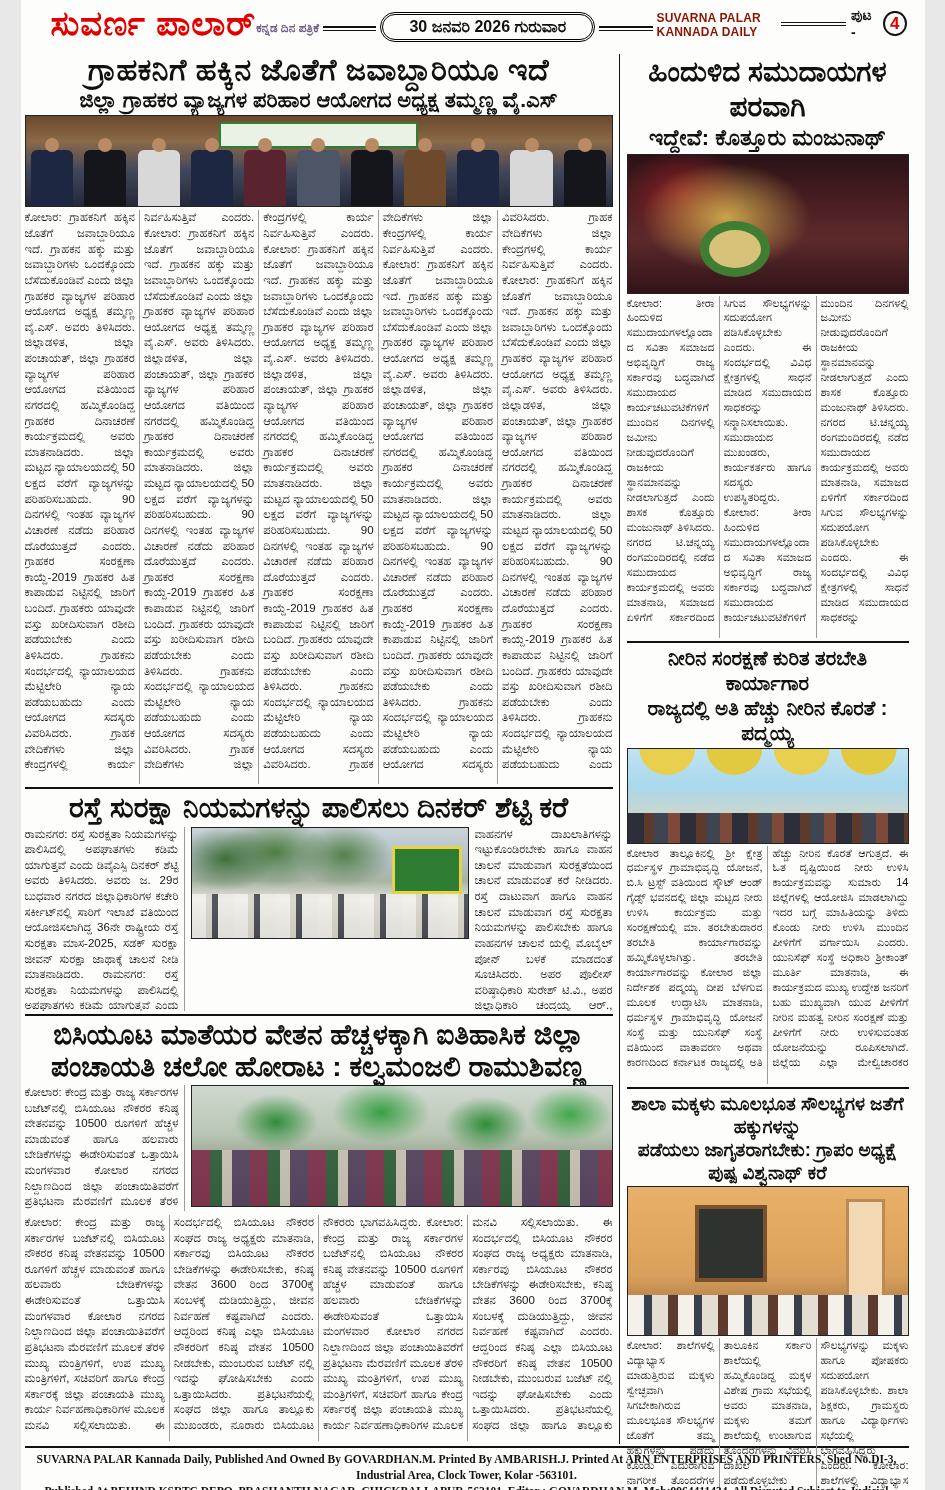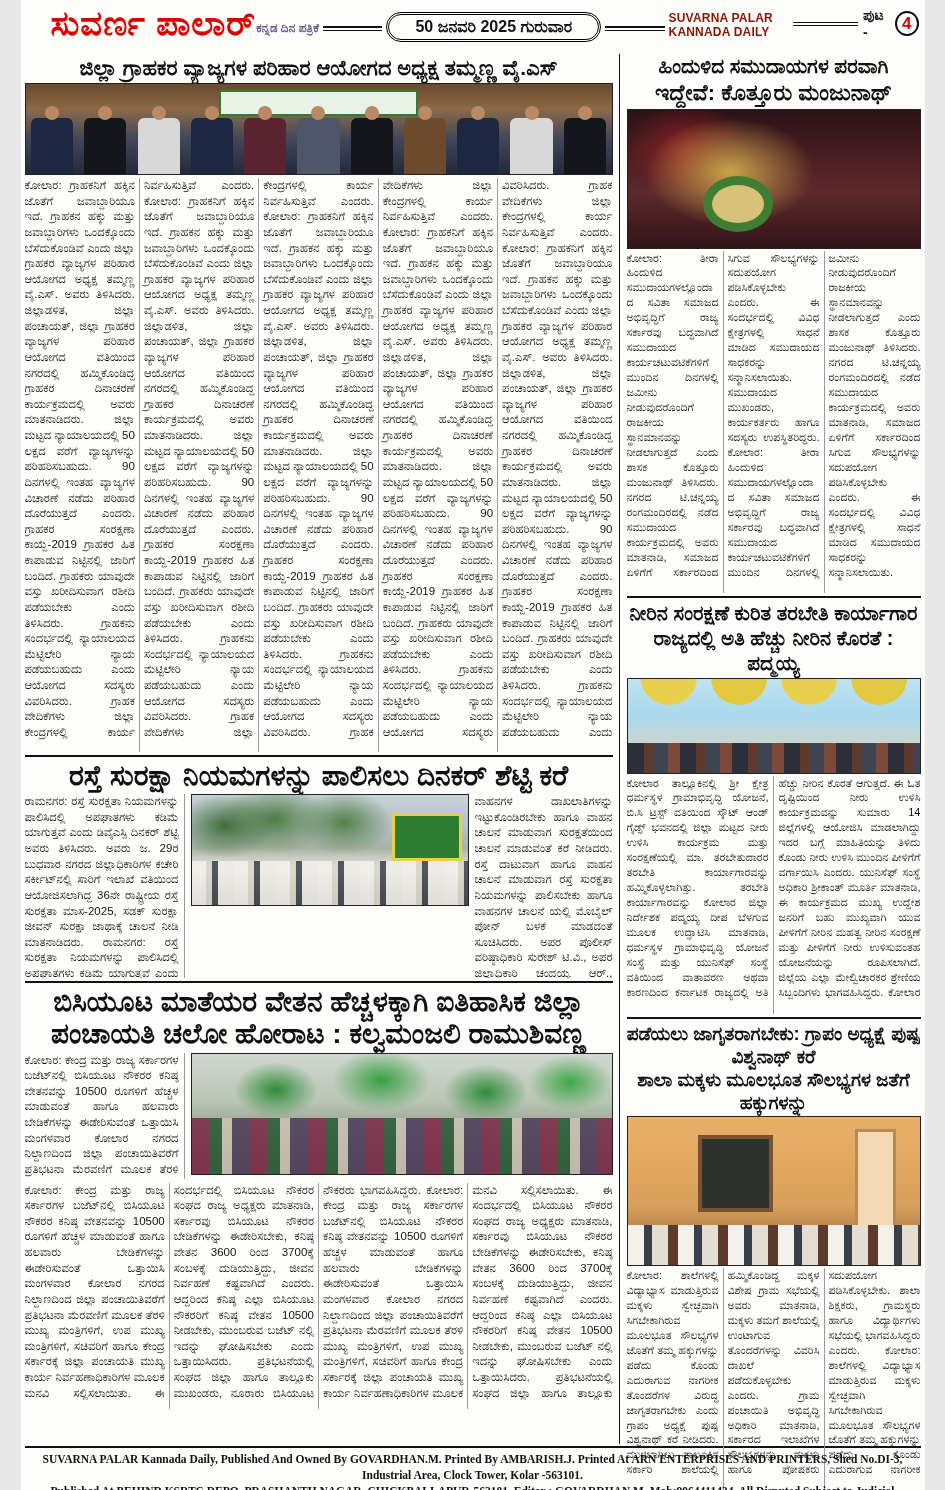--- a/index.html
+++ b/index.html
@@ -1,18 +1,18 @@
 <!DOCTYPE html>
 <html><head>
 <meta charset="utf-8">
 <style>
   * { margin:0; padding:0; box-sizing:border-box; }
   html,body { background:#e8e8e8; }
   body { font-family:"Liberation Sans","DejaVu Sans",sans-serif; }
-  .page { position:relative; width:904px; height:1490px; margin:0 auto; background:#fdfdfb; color:#111; overflow:hidden; padding:4px 4px 0 4px; }
+  .page { position:relative; width:904px; height:1490px; margin:0 auto; background:#fdfdfb; color:#111; overflow:hidden; padding:4px 16px 0 4px; }
 
   
   .header { display:flex; align-items:flex-start; height:50px; padding:2px 2px 0 6px; }
   .masthead { display:flex; align-items:center; white-space:nowrap; }
   .masthead-title { font-size:34px; font-weight:bold; color:#e00000; letter-spacing:1px; line-height:1; padding-left:20px; }
   .masthead-tag { font-size:12px; font-weight:bold; color:#6c5f86; margin-top:10px; }
   .dbl-line { height:5px; border-top:2px solid #111; border-bottom:1px solid #111; flex:1; margin:20px 4px 0 4px; min-width:18px; }
   .date-pill { border:3px double #000; border-radius:20px; padding:3px 26px; font-size:16px; font-weight:bold; margin-top:6px; white-space:nowrap; }
   .header-right { display:flex; flex-direction:row; align-items:flex-end; width:250px; }
   .eng-title { font-size:12px; font-weight:bold; color:#8b1500; letter-spacing:.2px; margin-top:4px; align-self:center; }
@@ -114,37 +114,38 @@
 <body>
 
 <div class="page">
 
   <div class="header">
     <div class="masthead">
       <span class="masthead-title">ಸುವರ್ಣ ಪಾಲಾರ್</span>
       <span class="masthead-tag">ಕನ್ನಡ ದಿನ ಪತ್ರಿಕೆ</span>
     </div>
     <div class="dbl-line"></div>
-    <div class="date-pill">50 ಜನವರಿ 2025 ಗುರುವಾರ</div>
+    <div class="date-pill">30 ಜನವರಿ 2026 ಗುರುವಾರ</div>
     <div class="dbl-line"></div>
     <div class="header-right">
       <span class="eng-title">SUVARNA PALAR KANNADA DAILY</span>
       <div class="page-num-row">
         <span class="mini-line"></span>
         <span class="puta">ಪುಟ -</span>
         <span class="num-badge">4</span>
       </div>
     </div>
   </div>
 
   <div class="content">
 
     <div class="col-left">
 
       <div>
+        <div class="hl-xl">ಗ್ರಾಹಕನಿಗೆ ಹಕ್ಕಿನ ಜೊತೆಗೆ ಜವಾಬ್ದಾರಿಯೂ ಇದೆ</div>
         <div class="hl-lg">ಜಿಲ್ಲಾ ಗ್ರಾಹಕರ ವ್ಯಾಜ್ಯಗಳ ಪರಿಹಾರ ಆಯೋಗದ ಅಧ್ಯಕ್ಷ ತಮ್ಮಣ್ಣ ವೈ.ಎಸ್</div>
         <div class="photo ph-a">
           <div class="banner"></div>
           <div class="people-row">
             <div class="pn c1"></div>
               <div class="pn c2"></div>
               <div class="pn c3"></div>
               <div class="pn c1"></div>
             <div class="pn c4"></div>
               <div class="pn c5"></div>
@@ -187,21 +188,21 @@
         </div>
         <div class="bodytext cols4 mm-cols">ಕೋಲಾರ: ಕೇಂದ್ರ ಮತ್ತು ರಾಜ್ಯ ಸರ್ಕಾರಗಳ ಬಜೆಟ್‌ನಲ್ಲಿ ಬಿಸಿಯೂಟ ನೌಕರರ ಕನಿಷ್ಠ ವೇತನವನ್ನು 10500 ರೂಗಳಿಗೆ ಹೆಚ್ಚಳ ಮಾಡುವಂತೆ ಹಾಗೂ ಹಲವಾರು ಬೇಡಿಕೆಗಳನ್ನು ಈಡೇರಿಸುವಂತೆ ಒತ್ತಾಯಿಸಿ ಮಂಗಳವಾರ ಕೋಲಾರ ನಗರದ ನಿಲ್ದಾಣದಿಂದ ಜಿಲ್ಲಾ ಪಂಚಾಯಿತಿವರೆಗೆ ಪ್ರತಿಭಟನಾ ಮೆರವಣಿಗೆ ಮೂಲಕ ತೆರಳಿ ಮುಖ್ಯ ಮಂತ್ರಿಗಳಿಗೆ, ಉಪ ಮುಖ್ಯ ಮಂತ್ರಿಗಳಿಗೆ, ಸಚಿವರಿಗೆ ಹಾಗೂ ಕೇಂದ್ರ ಸರ್ಕಾರಕ್ಕೆ ಜಿಲ್ಲಾ ಪಂಚಾಯತಿ ಮುಖ್ಯ ಕಾರ್ಯ ನಿರ್ವಹಣಾಧಿಕಾರಿಗಳ ಮೂಲಕ ಮನವಿ ಸಲ್ಲಿಸಲಾಯಿತು.   ಈ ಸಂದರ್ಭದಲ್ಲಿ ಬಿಸಿಯೂಟ ನೌಕರರ ಸಂಘದ ರಾಜ್ಯ ಅಧ್ಯಕ್ಷರು ಮಾತನಾಡಿ, ಸರ್ಕಾರವು ಬಿಸಿಯೂಟ ನೌಕರರ ಬೇಡಿಕೆಗಳನ್ನು ಈಡೇರಿಸಬೇಕು, ಕನಿಷ್ಠ ವೇತನ 3600 ರಿಂದ 3700ಕ್ಕೆ ಸಂಬಳಕ್ಕೆ ದುಡಿಯುತ್ತಿದ್ದು, ಜೀವನ ನಿರ್ವಹಣೆ ಕಷ್ಟವಾಗಿದೆ ಎಂದರು.   ಆದ್ದರಿಂದ ಕನಿಷ್ಠ ಎಲ್ಲಾ ಬಿಸಿಯೂಟ ನೌಕರರಿಗೆ ಕನಿಷ್ಠ ವೇತನ 10500 ನೀಡಬೇಕು, ಮುಂಬರುವ ಬಜೆಟ್ ನಲ್ಲಿ ಇದನ್ನು ಘೋಷಿಸಬೇಕು ಎಂದು ಒತ್ತಾಯಿಸಿದರು. ಪ್ರತಿಭಟನೆಯಲ್ಲಿ ಸಂಘದ ಜಿಲ್ಲಾ ಹಾಗೂ ತಾಲ್ಲೂಕು ಮುಖಂಡರು, ನೂರಾರು ಬಿಸಿಯೂಟ ನೌಕರರು ಭಾಗವಹಿಸಿದ್ದರು.   ಕೋಲಾರ: ಕೇಂದ್ರ ಮತ್ತು ರಾಜ್ಯ ಸರ್ಕಾರಗಳ ಬಜೆಟ್‌ನಲ್ಲಿ ಬಿಸಿಯೂಟ ನೌಕರರ ಕನಿಷ್ಠ ವೇತನವನ್ನು 10500 ರೂಗಳಿಗೆ ಹೆಚ್ಚಳ ಮಾಡುವಂತೆ ಹಾಗೂ ಹಲವಾರು ಬೇಡಿಕೆಗಳನ್ನು ಈಡೇರಿಸುವಂತೆ ಒತ್ತಾಯಿಸಿ ಮಂಗಳವಾರ ಕೋಲಾರ ನಗರದ ನಿಲ್ದಾಣದಿಂದ ಜಿಲ್ಲಾ ಪಂಚಾಯಿತಿವರೆಗೆ ಪ್ರತಿಭಟನಾ ಮೆರವಣಿಗೆ ಮೂಲಕ ತೆರಳಿ ಮುಖ್ಯ ಮಂತ್ರಿಗಳಿಗೆ, ಉಪ ಮುಖ್ಯ ಮಂತ್ರಿಗಳಿಗೆ, ಸಚಿವರಿಗೆ ಹಾಗೂ ಕೇಂದ್ರ ಸರ್ಕಾರಕ್ಕೆ ಜಿಲ್ಲಾ ಪಂಚಾಯತಿ ಮುಖ್ಯ ಕಾರ್ಯ ನಿರ್ವಹಣಾಧಿಕಾರಿಗಳ ಮೂಲಕ ಮನವಿ ಸಲ್ಲಿಸಲಾಯಿತು.   ಈ ಸಂದರ್ಭದಲ್ಲಿ ಬಿಸಿಯೂಟ ನೌಕರರ ಸಂಘದ ರಾಜ್ಯ ಅಧ್ಯಕ್ಷರು ಮಾತನಾಡಿ, ಸರ್ಕಾರವು ಬಿಸಿಯೂಟ ನೌಕರರ ಬೇಡಿಕೆಗಳನ್ನು ಈಡೇರಿಸಬೇಕು, ಕನಿಷ್ಠ ವೇತನ 3600 ರಿಂದ 3700ಕ್ಕೆ ಸಂಬಳಕ್ಕೆ ದುಡಿಯುತ್ತಿದ್ದು, ಜೀವನ ನಿರ್ವಹಣೆ ಕಷ್ಟವಾಗಿದೆ ಎಂದರು.   ಆದ್ದರಿಂದ ಕನಿಷ್ಠ ಎಲ್ಲಾ ಬಿಸಿಯೂಟ ನೌಕರರಿಗೆ ಕನಿಷ್ಠ ವೇತನ 10500 ನೀಡಬೇಕು, ಮುಂಬರುವ ಬಜೆಟ್ ನಲ್ಲಿ ಇದನ್ನು ಘೋಷಿಸಬೇಕು ಎಂದು ಒತ್ತಾಯಿಸಿದರು. ಪ್ರತಿಭಟನೆಯಲ್ಲಿ ಸಂಘದ ಜಿಲ್ಲಾ ಹಾಗೂ ತಾಲ್ಲೂಕು ಮುಖಂಡರು, ನೂರಾರು ಬಿಸಿಯೂಟ ನೌಕರರು ಭಾಗವಹಿಸಿದ್ದರು.   ಕೋಲಾರ: ಕೇಂದ್ರ ಮತ್ತು ರಾಜ್ಯ ಸರ್ಕಾರಗಳ ಬಜೆಟ್‌ನಲ್ಲಿ ಬಿಸಿಯೂಟ ನೌಕರರ ಕನಿಷ್ಠ ವೇತನವನ್ನು 10500 ರೂಗಳಿಗೆ ಹೆಚ್ಚಳ ಮಾಡುವಂತೆ ಹಾಗೂ ಹಲವಾರು ಬೇಡಿಕೆಗಳನ್ನು ಈಡೇರಿಸುವಂತೆ ಒತ್ತಾಯಿಸಿ ಮಂಗಳವಾರ ಕೋಲಾರ ನಗರದ ನಿಲ್ದಾಣದಿಂದ ಜಿಲ್ಲಾ ಪಂಚಾಯಿತಿವರೆಗೆ ಪ್ರತಿಭಟನಾ ಮೆರವಣಿಗೆ ಮೂಲಕ ತೆರಳಿ ಮುಖ್ಯ ಮಂತ್ರಿಗಳಿಗೆ, ಉಪ ಮುಖ್ಯ ಮಂತ್ರಿಗಳಿಗೆ, ಸಚಿವರಿಗೆ ಹಾಗೂ ಕೇಂದ್ರ ಸರ್ಕಾರಕ್ಕೆ ಜಿಲ್ಲಾ ಪಂಚಾಯತಿ ಮುಖ್ಯ ಕಾರ್ಯ ನಿರ್ವಹಣಾಧಿಕಾರಿಗಳ ಮೂಲಕ ಮನವಿ ಸಲ್ಲಿಸಲಾಯಿತು.   ಈ ಸಂದರ್ಭದಲ್ಲಿ ಬಿಸಿಯೂಟ ನೌಕರರ ಸಂಘದ ರಾಜ್ಯ ಅಧ್ಯಕ್ಷರು ಮಾತನಾಡಿ, ಸರ್ಕಾರವು ಬಿಸಿಯೂಟ ನೌಕರರ ಬೇಡಿಕೆಗಳನ್ನು ಈಡೇರಿಸಬೇಕು, ಕನಿಷ್ಠ ವೇತನ 3600 ರಿಂದ 3700ಕ್ಕೆ ಸಂಬಳಕ್ಕೆ ದುಡಿಯುತ್ತಿದ್ದು, ಜೀವನ ನಿರ್ವಹಣೆ ಕಷ್ಟವಾಗಿದೆ ಎಂದರು.   ಆದ್ದರಿಂದ ಕನಿಷ್ಠ ಎಲ್ಲಾ ಬಿಸಿಯೂಟ ನೌಕರರಿಗೆ ಕನಿಷ್ಠ ವೇತನ 10500 ನೀಡಬೇಕು, ಮುಂಬರುವ ಬಜೆಟ್ ನಲ್ಲಿ ಇದನ್ನು ಘೋಷಿಸಬೇಕು ಎಂದು ಒತ್ತಾಯಿಸಿದರು. ಪ್ರತಿಭಟನೆಯಲ್ಲಿ ಸಂಘದ ಜಿಲ್ಲಾ ಹಾಗೂ ತಾಲ್ಲೂಕು ಮುಖಂಡರು, ನೂರಾರು ಬಿಸಿಯೂಟ ನೌಕರರು ಭಾಗವಹಿಸಿದ್ದರು.</div>
       </div>
     </div>
 
     <div class="v-rule"></div>
 
     <div class="col-right">
 
       <div>
-        <div class="hl-sm" style="font-size:20px">ಹಿಂದುಳಿದ ಸಮುದಾಯಗಳ ಪರವಾಗಿ</div>
+        <div class="hl-sm" style="font-size:28px">ಹಿಂದುಳಿದ ಸಮುದಾಯಗಳ ಪರವಾಗಿ</div>
         <div class="hl-sm" style="font-size:22px">ಇದ್ದೇವೆ: ಕೊತ್ತೂರು ಮಂಜುನಾಥ್</div>
         <div class="photo ph-d">
           <div class="garland"></div>
         </div>
         <div class="bodytext cols3" style="height:342px; font-size:11px;">ಕೋಲಾರ: ತೀರಾ ಹಿಂದುಳಿದ ಸಮುದಾಯಗಳಲ್ಲೊಂದಾದ ಸವಿತಾ ಸಮಾಜದ ಅಭಿವೃದ್ಧಿಗೆ ರಾಜ್ಯ ಸರ್ಕಾರವು ಬದ್ಧವಾಗಿದೆ ಸಮುದಾಯದ ಕಾರ್ಯಚಟುವಟಿಕೆಗಳಿಗೆ ಮುಂದಿನ ದಿನಗಳಲ್ಲಿ ಜಮೀನು ನೀಡುವುದರೊಂದಿಗೆ ರಾಜಕೀಯ ಸ್ಥಾನಮಾನವನ್ನು ನೀಡಲಾಗುತ್ತದೆ ಎಂದು ಶಾಸಕ ಕೊತ್ತೂರು ಮಂಜುನಾಥ್ ತಿಳಿಸಿದರು.   ನಗರದ ಟಿ.ಚನ್ನಯ್ಯ ರಂಗಮಂದಿರದಲ್ಲಿ ನಡೆದ ಸಮುದಾಯದ ಕಾರ್ಯಕ್ರಮದಲ್ಲಿ ಅವರು ಮಾತನಾಡಿ, ಸಮಾಜದ ಏಳಿಗೆಗೆ ಸರ್ಕಾರದಿಂದ ಸಿಗುವ ಸೌಲಭ್ಯಗಳನ್ನು ಸದುಪಯೋಗ ಪಡಿಸಿಕೊಳ್ಳಬೇಕು ಎಂದರು.   ಈ ಸಂದರ್ಭದಲ್ಲಿ ವಿವಿಧ ಕ್ಷೇತ್ರಗಳಲ್ಲಿ ಸಾಧನೆ ಮಾಡಿದ ಸಮುದಾಯದ ಸಾಧಕರನ್ನು ಸನ್ಮಾನಿಸಲಾಯಿತು. ಸಮುದಾಯದ ಮುಖಂಡರು, ಕಾರ್ಯಕರ್ತರು ಹಾಗೂ ಸದಸ್ಯರು ಉಪಸ್ಥಿತರಿದ್ದರು.   ಕೋಲಾರ: ತೀರಾ ಹಿಂದುಳಿದ ಸಮುದಾಯಗಳಲ್ಲೊಂದಾದ ಸವಿತಾ ಸಮಾಜದ ಅಭಿವೃದ್ಧಿಗೆ ರಾಜ್ಯ ಸರ್ಕಾರವು ಬದ್ಧವಾಗಿದೆ ಸಮುದಾಯದ ಕಾರ್ಯಚಟುವಟಿಕೆಗಳಿಗೆ ಮುಂದಿನ ದಿನಗಳಲ್ಲಿ ಜಮೀನು ನೀಡುವುದರೊಂದಿಗೆ ರಾಜಕೀಯ ಸ್ಥಾನಮಾನವನ್ನು ನೀಡಲಾಗುತ್ತದೆ ಎಂದು ಶಾಸಕ ಕೊತ್ತೂರು ಮಂಜುನಾಥ್ ತಿಳಿಸಿದರು.   ನಗರದ ಟಿ.ಚನ್ನಯ್ಯ ರಂಗಮಂದಿರದಲ್ಲಿ ನಡೆದ ಸಮುದಾಯದ ಕಾರ್ಯಕ್ರಮದಲ್ಲಿ ಅವರು ಮಾತನಾಡಿ, ಸಮಾಜದ ಏಳಿಗೆಗೆ ಸರ್ಕಾರದಿಂದ ಸಿಗುವ ಸೌಲಭ್ಯಗಳನ್ನು ಸದುಪಯೋಗ ಪಡಿಸಿಕೊಳ್ಳಬೇಕು ಎಂದರು.   ಈ ಸಂದರ್ಭದಲ್ಲಿ ವಿವಿಧ ಕ್ಷೇತ್ರಗಳಲ್ಲಿ ಸಾಧನೆ ಮಾಡಿದ ಸಮುದಾಯದ ಸಾಧಕರನ್ನು ಸನ್ಮಾನಿಸಲಾಯಿತು. ಸಮುದಾಯದ ಮುಖಂಡರು, ಕಾರ್ಯಕರ್ತರು ಹಾಗೂ ಸದಸ್ಯರು ಉಪಸ್ಥಿತರಿದ್ದರು.   ಕೋಲಾರ: ತೀರಾ ಹಿಂದುಳಿದ ಸಮುದಾಯಗಳಲ್ಲೊಂದಾದ ಸವಿತಾ ಸಮಾಜದ ಅಭಿವೃದ್ಧಿಗೆ ರಾಜ್ಯ ಸರ್ಕಾರವು ಬದ್ಧವಾಗಿದೆ ಸಮುದಾಯದ ಕಾರ್ಯಚಟುವಟಿಕೆಗಳಿಗೆ ಮುಂದಿನ ದಿನಗಳಲ್ಲಿ ಜಮೀನು ನೀಡುವುದರೊಂದಿಗೆ ರಾಜಕೀಯ ಸ್ಥಾನಮಾನವನ್ನು ನೀಡಲಾಗುತ್ತದೆ ಎಂದು ಶಾಸಕ ಕೊತ್ತೂರು ಮಂಜುನಾಥ್ ತಿಳಿಸಿದರು.   ನಗರದ ಟಿ.ಚನ್ನಯ್ಯ ರಂಗಮಂದಿರದಲ್ಲಿ ನಡೆದ ಸಮುದಾಯದ ಕಾರ್ಯಕ್ರಮದಲ್ಲಿ ಅವರು ಮಾತನಾಡಿ, ಸಮಾಜದ ಏಳಿಗೆಗೆ ಸರ್ಕಾರದಿಂದ ಸಿಗುವ ಸೌಲಭ್ಯಗಳನ್ನು ಸದುಪಯೋಗ ಪಡಿಸಿಕೊಳ್ಳಬೇಕು ಎಂದರು.   ಈ ಸಂದರ್ಭದಲ್ಲಿ ವಿವಿಧ ಕ್ಷೇತ್ರಗಳಲ್ಲಿ ಸಾಧನೆ ಮಾಡಿದ ಸಮುದಾಯದ ಸಾಧಕರನ್ನು ಸನ್ಮಾನಿಸಲಾಯಿತು. ಸಮುದಾಯದ ಮುಖಂಡರು, ಕಾರ್ಯಕರ್ತರು ಹಾಗೂ ಸದಸ್ಯರು ಉಪಸ್ಥಿತರಿದ್ದರು.   ಕೋಲಾರ: ತೀರಾ ಹಿಂದುಳಿದ ಸಮುದಾಯಗಳಲ್ಲೊಂದಾದ ಸವಿತಾ ಸಮಾಜದ ಅಭಿವೃದ್ಧಿಗೆ ರಾಜ್ಯ ಸರ್ಕಾರವು ಬದ್ಧವಾಗಿದೆ ಸಮುದಾಯದ ಕಾರ್ಯಚಟುವಟಿಕೆಗಳಿಗೆ ಮುಂದಿನ ದಿನಗಳಲ್ಲಿ ಜಮೀನು ನೀಡುವುದರೊಂದಿಗೆ ರಾಜಕೀಯ ಸ್ಥಾನಮಾನವನ್ನು ನೀಡಲಾಗುತ್ತದೆ ಎಂದು ಶಾಸಕ ಕೊತ್ತೂರು ಮಂಜುನಾಥ್ ತಿಳಿಸಿದರು.   ನಗರದ ಟಿ.ಚನ್ನಯ್ಯ ರಂಗಮಂದಿರದಲ್ಲಿ ನಡೆದ ಸಮುದಾಯದ ಕಾರ್ಯಕ್ರಮದಲ್ಲಿ ಅವರು ಮಾತನಾಡಿ, ಸಮಾಜದ ಏಳಿಗೆಗೆ ಸರ್ಕಾರದಿಂದ ಸಿಗುವ ಸೌಲಭ್ಯಗಳನ್ನು ಸದುಪಯೋಗ ಪಡಿಸಿಕೊಳ್ಳಬೇಕು ಎಂದರು.   ಈ ಸಂದರ್ಭದಲ್ಲಿ ವಿವಿಧ ಕ್ಷೇತ್ರಗಳಲ್ಲಿ ಸಾಧನೆ ಮಾಡಿದ ಸಮುದಾಯದ ಸಾಧಕರನ್ನು ಸನ್ಮಾನಿಸಲಾಯಿತು. ಸಮುದಾಯದ ಮುಖಂಡರು, ಕಾರ್ಯಕರ್ತರು ಹಾಗೂ ಸದಸ್ಯರು ಉಪಸ್ಥಿತರಿದ್ದರು.   ಕೋಲಾರ: ತೀರಾ ಹಿಂದುಳಿದ ಸಮುದಾಯಗಳಲ್ಲೊಂದಾದ ಸವಿತಾ ಸಮಾಜದ ಅಭಿವೃದ್ಧಿಗೆ ರಾಜ್ಯ ಸರ್ಕಾರವು ಬದ್ಧವಾಗಿದೆ ಸಮುದಾಯದ ಕಾರ್ಯಚಟುವಟಿಕೆಗಳಿಗೆ ಮುಂದಿನ ದಿನಗಳಲ್ಲಿ ಜಮೀನು ನೀಡುವುದರೊಂದಿಗೆ ರಾಜಕೀಯ ಸ್ಥಾನಮಾನವನ್ನು ನೀಡಲಾಗುತ್ತದೆ ಎಂದು ಶಾಸಕ ಕೊತ್ತೂರು ಮಂಜುನಾಥ್ ತಿಳಿಸಿದರು.   ನಗರದ ಟಿ.ಚನ್ನಯ್ಯ ರಂಗಮಂದಿರದಲ್ಲಿ ನಡೆದ ಸಮುದಾಯದ ಕಾರ್ಯಕ್ರಮದಲ್ಲಿ ಅವರು ಮಾತನಾಡಿ, ಸಮಾಜದ ಏಳಿಗೆಗೆ ಸರ್ಕಾರದಿಂದ ಸಿಗುವ ಸೌಲಭ್ಯಗಳನ್ನು ಸದುಪಯೋಗ ಪಡಿಸಿಕೊಳ್ಳಬೇಕು ಎಂದರು.   ಈ ಸಂದರ್ಭದಲ್ಲಿ ವಿವಿಧ ಕ್ಷೇತ್ರಗಳಲ್ಲಿ ಸಾಧನೆ ಮಾಡಿದ ಸಮುದಾಯದ ಸಾಧಕರನ್ನು ಸನ್ಮಾನಿಸಲಾಯಿತು. ಸಮುದಾಯದ ಮುಖಂಡರು, ಕಾರ್ಯಕರ್ತರು ಹಾಗೂ ಸದಸ್ಯರು ಉಪಸ್ಥಿತರಿದ್ದರು.</div>
       </div>
 
       <div class="h-rule"></div>
 
       <div>
@@ -210,22 +211,22 @@
         <div class="photo ph-e">
           <div class="drape"></div>
           <div class="crowd2"></div>
         </div>
         <div class="bodytext cols2" style="height:238px; font-size:11px;">ಕೋಲಾರ ತಾಲ್ಲೂಕಿನಲ್ಲಿ ಶ್ರೀ ಕ್ಷೇತ್ರ ಧರ್ಮಸ್ಥಳ ಗ್ರಾಮಾಭಿವೃದ್ಧಿ ಯೋಜನೆ, ಬಿ.ಸಿ ಟ್ರಸ್ಟ್ ವತಿಯಿಂದ ಸ್ಕೌಟ್ ಆಂಡ್ ಗೈಡ್ಸ್ ಭವನದಲ್ಲಿ ಜಿಲ್ಲಾ ಮಟ್ಟದ ನೀರು ಉಳಿಸಿ ಕಾರ್ಯಕ್ರಮ ಮತ್ತು ಸಂರಕ್ಷಣೆಯಲ್ಲಿ ಮಾ. ತರಬೇತುದಾರರ ತರಬೇತಿ ಕಾರ್ಯಾಗಾರವನ್ನು ಹಮ್ಮಿಕೊಳ್ಳಲಾಗಿತ್ತು.   ತರಬೇತಿ ಕಾರ್ಯಾಗಾರವನ್ನು ಕೋಲಾರ ಜಿಲ್ಲಾ ನಿರ್ದೇಶಕ ಪದ್ಮಯ್ಯ ದೀಪ ಬೆಳಗುವ ಮೂಲಕ ಉದ್ಘಾಟಿಸಿ ಮಾತನಾಡಿ, ಧರ್ಮಸ್ಥಳ ಗ್ರಾಮಾಭಿವೃದ್ಧಿ ಯೋಜನೆ ಸಂಸ್ಥೆ ಮತ್ತು ಯುನಿಸೆಫ್ ಸಂಸ್ಥೆ ವತಿಯಿಂದ ವಾತಾವರಣ ಅಥವಾ ಕಾರಣದಿಂದ ಕರ್ನಾಟಕ ರಾಜ್ಯದಲ್ಲಿ ಅತಿ ಹೆಚ್ಚು ನೀರಿನ ಕೊರತೆ ಆಗುತ್ತದೆ.   ಈ ಓತ ದೃಷ್ಟಿಯಿಂದ ನೀರು ಉಳಿಸಿ ಕಾರ್ಯಕ್ರಮವನ್ನು ಸುಮಾರು 14 ಜಿಲ್ಲೆಗಳಲ್ಲಿ ಆಯೋಜಿಸಿ ಮಾಡಲಾಗಿದ್ದು ಇದರ ಬಗ್ಗೆ ಮಾಹಿತಿಯನ್ನು ತಿಳಿದು ಕೊಂಡು ನೀರು ಉಳಿಸಿ ಮುಂದಿನ ಪೀಳಿಗೆಗೆ ವರ್ಗಾಯಿಸಿ ಎಂದರು.   ಯುನಿಸೆಫ್ ಸಂಸ್ಥೆ ಅಧಿಕಾರಿ ಶ್ರೀಕಾಂತ್ ಮೂರ್ತಿ ಮಾತನಾಡಿ, ಈ ಕಾರ್ಯಕ್ರಮದ ಮುಖ್ಯ ಉದ್ದೇಶ ಜನರಿಗೆ ಬಹು ಮುಖ್ಯವಾಗಿ ಯುವ ಪೀಳಿಗೆಗೆ ನೀರಿನ ಮಹತ್ವ ನೀರಿನ ಸಂರಕ್ಷಣೆ ಮತ್ತು ಪೀಳಿಗೆಗೆ ನೀರು ಉಳಿಸುವಂತಹ ಯೋಜನೆಯನ್ನು ರೂಪಿಸಲಾಗಿದೆ. ಜಿಲ್ಲೆಯ ಎಲ್ಲಾ ಮೇಲ್ವಿಚಾರಕರ ಶ್ರೇಣಿಯ ಸಿಬ್ಬಂದಿಗಳು ಭಾಗವಹಿಸಿದ್ದರು.   ಕೋಲಾರ ತಾಲ್ಲೂಕಿನಲ್ಲಿ ಶ್ರೀ ಕ್ಷೇತ್ರ ಧರ್ಮಸ್ಥಳ ಗ್ರಾಮಾಭಿವೃದ್ಧಿ ಯೋಜನೆ, ಬಿ.ಸಿ ಟ್ರಸ್ಟ್ ವತಿಯಿಂದ ಸ್ಕೌಟ್ ಆಂಡ್ ಗೈಡ್ಸ್ ಭವನದಲ್ಲಿ ಜಿಲ್ಲಾ ಮಟ್ಟದ ನೀರು ಉಳಿಸಿ ಕಾರ್ಯಕ್ರಮ ಮತ್ತು ಸಂರಕ್ಷಣೆಯಲ್ಲಿ ಮಾ. ತರಬೇತುದಾರರ ತರಬೇತಿ ಕಾರ್ಯಾಗಾರವನ್ನು ಹಮ್ಮಿಕೊಳ್ಳಲಾಗಿತ್ತು.   ತರಬೇತಿ ಕಾರ್ಯಾಗಾರವನ್ನು ಕೋಲಾರ ಜಿಲ್ಲಾ ನಿರ್ದೇಶಕ ಪದ್ಮಯ್ಯ ದೀಪ ಬೆಳಗುವ ಮೂಲಕ ಉದ್ಘಾಟಿಸಿ ಮಾತನಾಡಿ, ಧರ್ಮಸ್ಥಳ ಗ್ರಾಮಾಭಿವೃದ್ಧಿ ಯೋಜನೆ ಸಂಸ್ಥೆ ಮತ್ತು ಯುನಿಸೆಫ್ ಸಂಸ್ಥೆ ವತಿಯಿಂದ ವಾತಾವರಣ ಅಥವಾ ಕಾರಣದಿಂದ ಕರ್ನಾಟಕ ರಾಜ್ಯದಲ್ಲಿ ಅತಿ ಹೆಚ್ಚು ನೀರಿನ ಕೊರತೆ ಆಗುತ್ತದೆ.   ಈ ಓತ ದೃಷ್ಟಿಯಿಂದ ನೀರು ಉಳಿಸಿ ಕಾರ್ಯಕ್ರಮವನ್ನು ಸುಮಾರು 14 ಜಿಲ್ಲೆಗಳಲ್ಲಿ ಆಯೋಜಿಸಿ ಮಾಡಲಾಗಿದ್ದು ಇದರ ಬಗ್ಗೆ ಮಾಹಿತಿಯನ್ನು ತಿಳಿದು ಕೊಂಡು ನೀರು ಉಳಿಸಿ ಮುಂದಿನ ಪೀಳಿಗೆಗೆ ವರ್ಗಾಯಿಸಿ ಎಂದರು.   ಯುನಿಸೆಫ್ ಸಂಸ್ಥೆ ಅಧಿಕಾರಿ ಶ್ರೀಕಾಂತ್ ಮೂರ್ತಿ ಮಾತನಾಡಿ, ಈ ಕಾರ್ಯಕ್ರಮದ ಮುಖ್ಯ ಉದ್ದೇಶ ಜನರಿಗೆ ಬಹು ಮುಖ್ಯವಾಗಿ ಯುವ ಪೀಳಿಗೆಗೆ ನೀರಿನ ಮಹತ್ವ ನೀರಿನ ಸಂರಕ್ಷಣೆ ಮತ್ತು ಪೀಳಿಗೆಗೆ ನೀರು ಉಳಿಸುವಂತಹ ಯೋಜನೆಯನ್ನು ರೂಪಿಸಲಾಗಿದೆ. ಜಿಲ್ಲೆಯ ಎಲ್ಲಾ ಮೇಲ್ವಿಚಾರಕರ ಶ್ರೇಣಿಯ ಸಿಬ್ಬಂದಿಗಳು ಭಾಗವಹಿಸಿದ್ದರು.</div>
       </div>
 
       <div class="h-rule"></div>
 
       <div>
+        <div class="hl-sm" style="font-size:18.5px">ಶಾಲಾ ಮಕ್ಕಳು ಮೂಲಭೂತ ಸೌಲಭ್ಯಗಳ ಜತೆಗೆ ಹಕ್ಕುಗಳನ್ನು</div>
         <div class="hl-sm" style="font-size:18.5px">ಪಡೆಯಲು ಜಾಗೃತರಾಗಬೇಕು: ಗ್ರಾಪಂ ಅಧ್ಯಕ್ಷೆ ಪುಷ್ಪ ವಿಶ್ವನಾಥ್ ಕರೆ</div>
-        <div class="hl-sm" style="font-size:18.5px">ಶಾಲಾ ಮಕ್ಕಳು ಮೂಲಭೂತ ಸೌಲಭ್ಯಗಳ ಜತೆಗೆ ಹಕ್ಕುಗಳನ್ನು</div>
         <div class="photo ph-f">
           <div class="board"></div>
           <div class="door"></div>
           <div class="kids"></div>
         </div>
         <div class="bodytext cols3" style="height:222px; font-size:11px;">ಕೋಲಾರ: ಶಾಲೆಗಳಲ್ಲಿ ವಿದ್ಯಾಭ್ಯಾಸ ಮಾಡುತ್ತಿರುವ ಮಕ್ಕಳು ಸ್ವೇಚ್ಛವಾಗಿ ಸಿಗಬೇಕಾಗಿರುವ ಮೂಲಭೂತ ಸೌಲಭ್ಯಗಳ ಜೊತೆಗೆ ತಮ್ಮ ಹಕ್ಕುಗಳನ್ನು ಪಡೆದು ಕೊಂಡು ಎದುರಾಗುವ ನಾಗರೀಕ ತೊಂದರೆಗಳ ವಿರುದ್ಧ ಜಾಗೃತರಾಗಬೇಕು ಎಂದು ಗ್ರಾಪಂ ಅಧ್ಯಕ್ಷೆ ಪುಷ್ಪ ವಿಶ್ವನಾಥ್ ಕರೆ ನೀಡಿದರು.   ಮುಳಬಾಗಿಲು ತಾಲೂಕಿನ ಸರ್ಕಾರಿ ಶಾಲೆಯಲ್ಲಿ ಹಮ್ಮಿಕೊಂಡಿದ್ದ ಮಕ್ಕಳ ವಿಶೇಷ ಗ್ರಾಮ ಸಭೆಯಲ್ಲಿ ಅವರು ಮಾತನಾಡಿ, ಮಕ್ಕಳು ತಮಗೆ ಶಾಲೆಯಲ್ಲಿ ಉಂಟಾಗುವ ತೊಂದರೆಗಳನ್ನು ವಿವರಿಸಿ ದಾಖಲೆ ಪಡೆದುಕೊಳ್ಳಬೇಕು ಎಂದರು.   ಗ್ರಾಮ ಪಂಚಾಯಿತಿ ಅಭಿವೃದ್ಧಿ ಅಧಿಕಾರಿ ಮಾತನಾಡಿ, ಸರ್ಕಾರದ ಇಲಾಖೆಗಳ ಸೌಲಭ್ಯಗಳನ್ನು ಮಕ್ಕಳು ಹಾಗೂ ಪೋಷಕರು ಸದುಪಯೋಗ ಪಡಿಸಿಕೊಳ್ಳಬೇಕು. ಶಾಲಾ ಶಿಕ್ಷಕರು, ಗ್ರಾಮಸ್ಥರು ಹಾಗೂ ವಿದ್ಯಾರ್ಥಿಗಳು ಸಭೆಯಲ್ಲಿ ಭಾಗವಹಿಸಿದ್ದರು ಎಂದರು.   ಕೋಲಾರ: ಶಾಲೆಗಳಲ್ಲಿ ವಿದ್ಯಾಭ್ಯಾಸ ಮಾಡುತ್ತಿರುವ ಮಕ್ಕಳು ಸ್ವೇಚ್ಛವಾಗಿ ಸಿಗಬೇಕಾಗಿರುವ ಮೂಲಭೂತ ಸೌಲಭ್ಯಗಳ ಜೊತೆಗೆ ತಮ್ಮ ಹಕ್ಕುಗಳನ್ನು ಪಡೆದು ಕೊಂಡು ಎದುರಾಗುವ ನಾಗರೀಕ ತೊಂದರೆಗಳ ವಿರುದ್ಧ ಜಾಗೃತರಾಗಬೇಕು ಎಂದು ಗ್ರಾಪಂ ಅಧ್ಯಕ್ಷೆ ಪುಷ್ಪ ವಿಶ್ವನಾಥ್ ಕರೆ ನೀಡಿದರು.   ಮುಳಬಾಗಿಲು ತಾಲೂಕಿನ ಸರ್ಕಾರಿ ಶಾಲೆಯಲ್ಲಿ ಹಮ್ಮಿಕೊಂಡಿದ್ದ ಮಕ್ಕಳ ವಿಶೇಷ ಗ್ರಾಮ ಸಭೆಯಲ್ಲಿ ಅವರು ಮಾತನಾಡಿ, ಮಕ್ಕಳು ತಮಗೆ ಶಾಲೆಯಲ್ಲಿ ಉಂಟಾಗುವ ತೊಂದರೆಗಳನ್ನು ವಿವರಿಸಿ ದಾಖಲೆ ಪಡೆದುಕೊಳ್ಳಬೇಕು ಎಂದರು.   ಗ್ರಾಮ ಪಂಚಾಯಿತಿ ಅಭಿವೃದ್ಧಿ ಅಧಿಕಾರಿ ಮಾತನಾಡಿ, ಸರ್ಕಾರದ ಇಲಾಖೆಗಳ ಸೌಲಭ್ಯಗಳನ್ನು ಮಕ್ಕಳು ಹಾಗೂ ಪೋಷಕರು ಸದುಪಯೋಗ ಪಡಿಸಿಕೊಳ್ಳಬೇಕು. ಶಾಲಾ ಶಿಕ್ಷಕರು, ಗ್ರಾಮಸ್ಥರು ಹಾಗೂ ವಿದ್ಯಾರ್ಥಿಗಳು ಸಭೆಯಲ್ಲಿ ಭಾಗವಹಿಸಿದ್ದರು ಎಂದರು.   ಕೋಲಾರ: ಶಾಲೆಗಳಲ್ಲಿ ವಿದ್ಯಾಭ್ಯಾಸ ಮಾಡುತ್ತಿರುವ ಮಕ್ಕಳು ಸ್ವೇಚ್ಛವಾಗಿ ಸಿಗಬೇಕಾಗಿರುವ ಮೂಲಭೂತ ಸೌಲಭ್ಯಗಳ ಜೊತೆಗೆ ತಮ್ಮ ಹಕ್ಕುಗಳನ್ನು ಪಡೆದು ಕೊಂಡು ಎದುರಾಗುವ ನಾಗರೀಕ ತೊಂದರೆಗಳ ವಿರುದ್ಧ ಜಾಗೃತರಾಗಬೇಕು ಎಂದು ಗ್ರಾಪಂ ಅಧ್ಯಕ್ಷೆ ಪುಷ್ಪ ವಿಶ್ವನಾಥ್ ಕರೆ ನೀಡಿದರು.   ಮುಳಬಾಗಿಲು ತಾಲೂಕಿನ ಸರ್ಕಾರಿ ಶಾಲೆಯಲ್ಲಿ ಹಮ್ಮಿಕೊಂಡಿದ್ದ ಮಕ್ಕಳ ವಿಶೇಷ ಗ್ರಾಮ ಸಭೆಯಲ್ಲಿ ಅವರು ಮಾತನಾಡಿ, ಮಕ್ಕಳು ತಮಗೆ ಶಾಲೆಯಲ್ಲಿ ಉಂಟಾಗುವ ತೊಂದರೆಗಳನ್ನು ವಿವರಿಸಿ ದಾಖಲೆ ಪಡೆದುಕೊಳ್ಳಬೇಕು ಎಂದರು.   ಗ್ರಾಮ ಪಂಚಾಯಿತಿ ಅಭಿವೃದ್ಧಿ ಅಧಿಕಾರಿ ಮಾತನಾಡಿ, ಸರ್ಕಾರದ ಇಲಾಖೆಗಳ ಸೌಲಭ್ಯಗಳನ್ನು ಮಕ್ಕಳು ಹಾಗೂ ಪೋಷಕರು ಸದುಪಯೋಗ ಪಡಿಸಿಕೊಳ್ಳಬೇಕು. ಶಾಲಾ ಶಿಕ್ಷಕರು, ಗ್ರಾಮಸ್ಥರು ಹಾಗೂ ವಿದ್ಯಾರ್ಥಿಗಳು ಸಭೆಯಲ್ಲಿ ಭಾಗವಹಿಸಿದ್ದರು ಎಂದರು.</div>
       </div>
     </div>
   </div>
 

